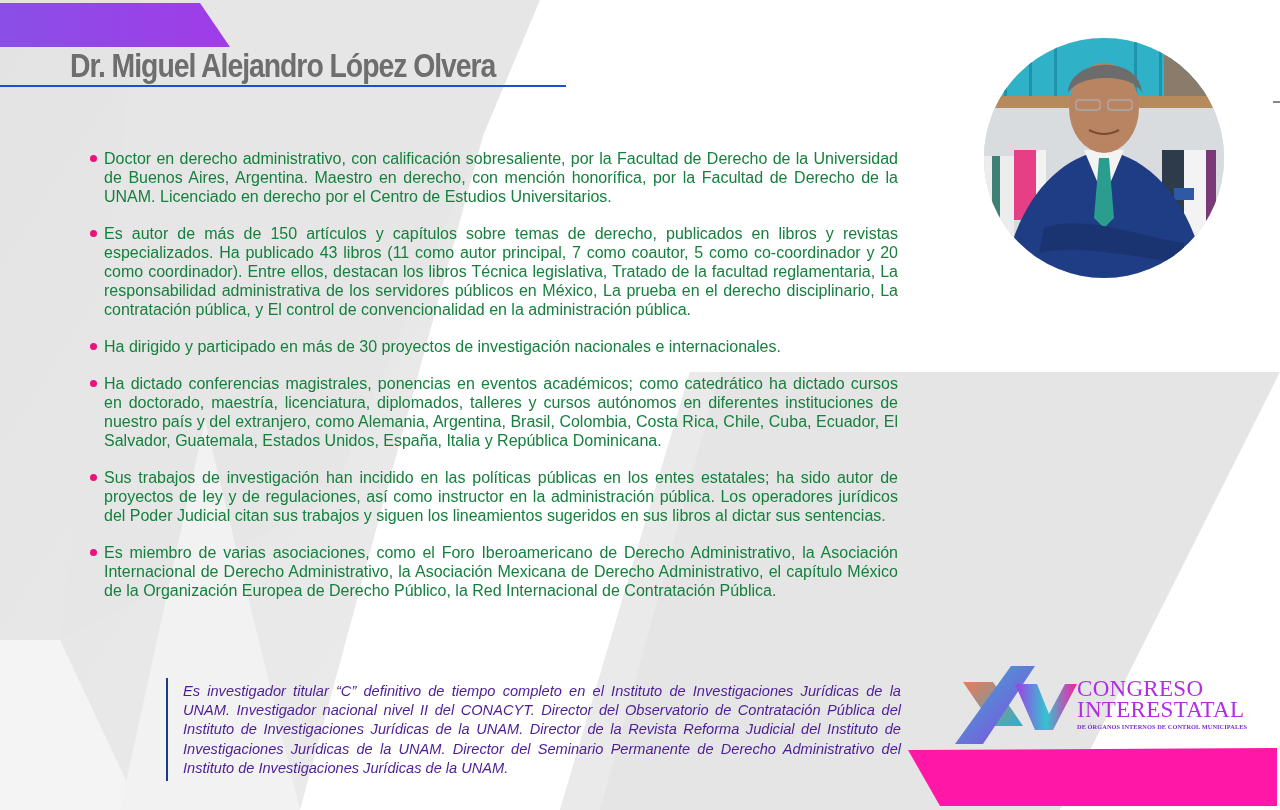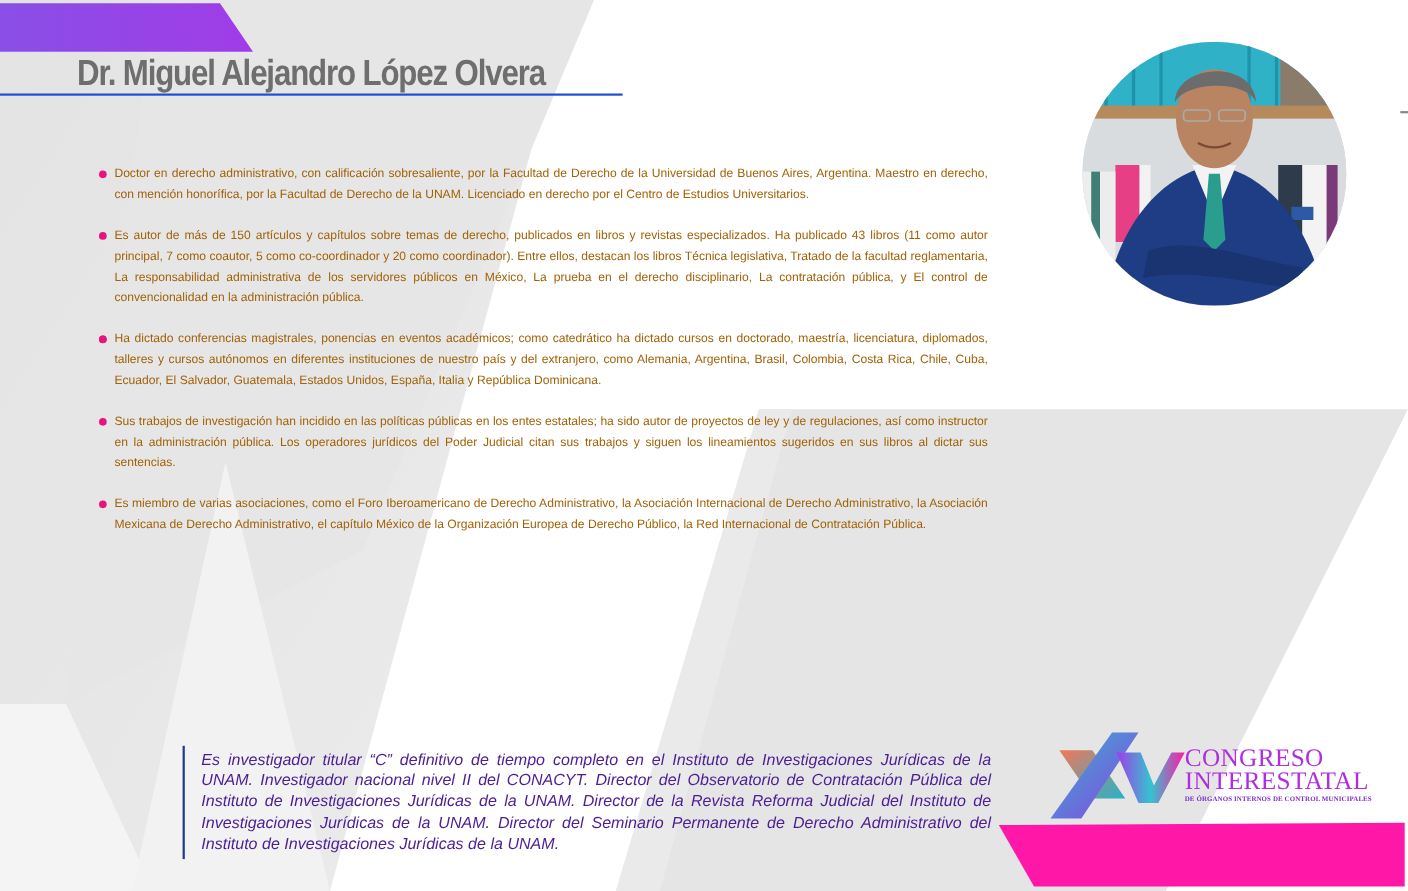--- a/index.html
+++ b/index.html
@@ -27,21 +27,21 @@
     }
 
     .photo {
       position: absolute; left: 984px; top: 38px; width: 240px; height: 240px; border-radius: 50%;
       overflow: hidden; z-index: 2;
       background: #d8dde2;
     }
 
     .bullets {
       position: absolute; left: 90px; top: 149px; width: 808px; z-index: 2;
-      color: #a16207; font-size: 11px; line-height: 19px;
+      color: #15803d; font-size: 16px; line-height: 19px;
     }
     .bullet {
       position: relative; padding-left: 14px; text-align: justify; margin-bottom: 18px;
     }
     .bullet .dot {
       position: absolute; left: 0; top: 6px; width: 7px; height: 7px; border-radius: 50%;
       background: #e8137b;
     }
 
     .quote {
@@ -147,20 +147,21 @@
   <div class="bullet">
     <span class="dot"></span>
     <span>Doctor en derecho administrativo, con calificación sobresaliente, por la Facultad de Derecho de la Universidad de Buenos Aires, Argentina. Maestro en derecho, con mención honorífica, por la Facultad de Derecho de la UNAM. Licenciado en derecho por el Centro de Estudios Universitarios.</span>
   </div>
   <div class="bullet">
     <span class="dot"></span>
     <span>Es autor de más de 150 artículos y capítulos sobre temas de derecho, publicados en libros y  revistas especializados. Ha publicado 43 libros (11 como autor principal, 7 como coautor, 5 como co-coordinador y 20 como coordinador). Entre ellos, destacan los libros Técnica legislativa, Tratado de la facultad reglamentaria, La responsabilidad administrativa de los servidores públicos en México, La prueba en el derecho disciplinario, La contratación pública, y El control de convencionalidad en la administración pública.</span>
   </div>
   <div class="bullet">
     <span class="dot"></span>
+    <span>Ha dirigido y participado en más de 30 proyectos de investigación nacionales e internacionales.</span>
   </div>
   <div class="bullet">
     <span class="dot"></span>
     <span>Ha dictado conferencias magistrales, ponencias en eventos académicos; como catedrático ha dictado cursos en doctorado, maestría, licenciatura, diplomados, talleres y cursos autónomos en diferentes instituciones de nuestro país y del extranjero, como Alemania, Argentina, Brasil, Colombia, Costa Rica, Chile, Cuba, Ecuador, El Salvador, Guatemala, Estados Unidos, España, Italia y República Dominicana.</span>
   </div>
   <div class="bullet">
     <span class="dot"></span>
     <span>Sus trabajos de investigación han incidido en las políticas públicas en los entes estatales; ha sido autor de proyectos de ley y de regulaciones, así como instructor en la administración pública. Los operadores jurídicos del Poder Judicial citan sus trabajos y siguen los lineamientos sugeridos en sus libros al dictar sus sentencias.</span>
   </div>
   <div class="bullet">

